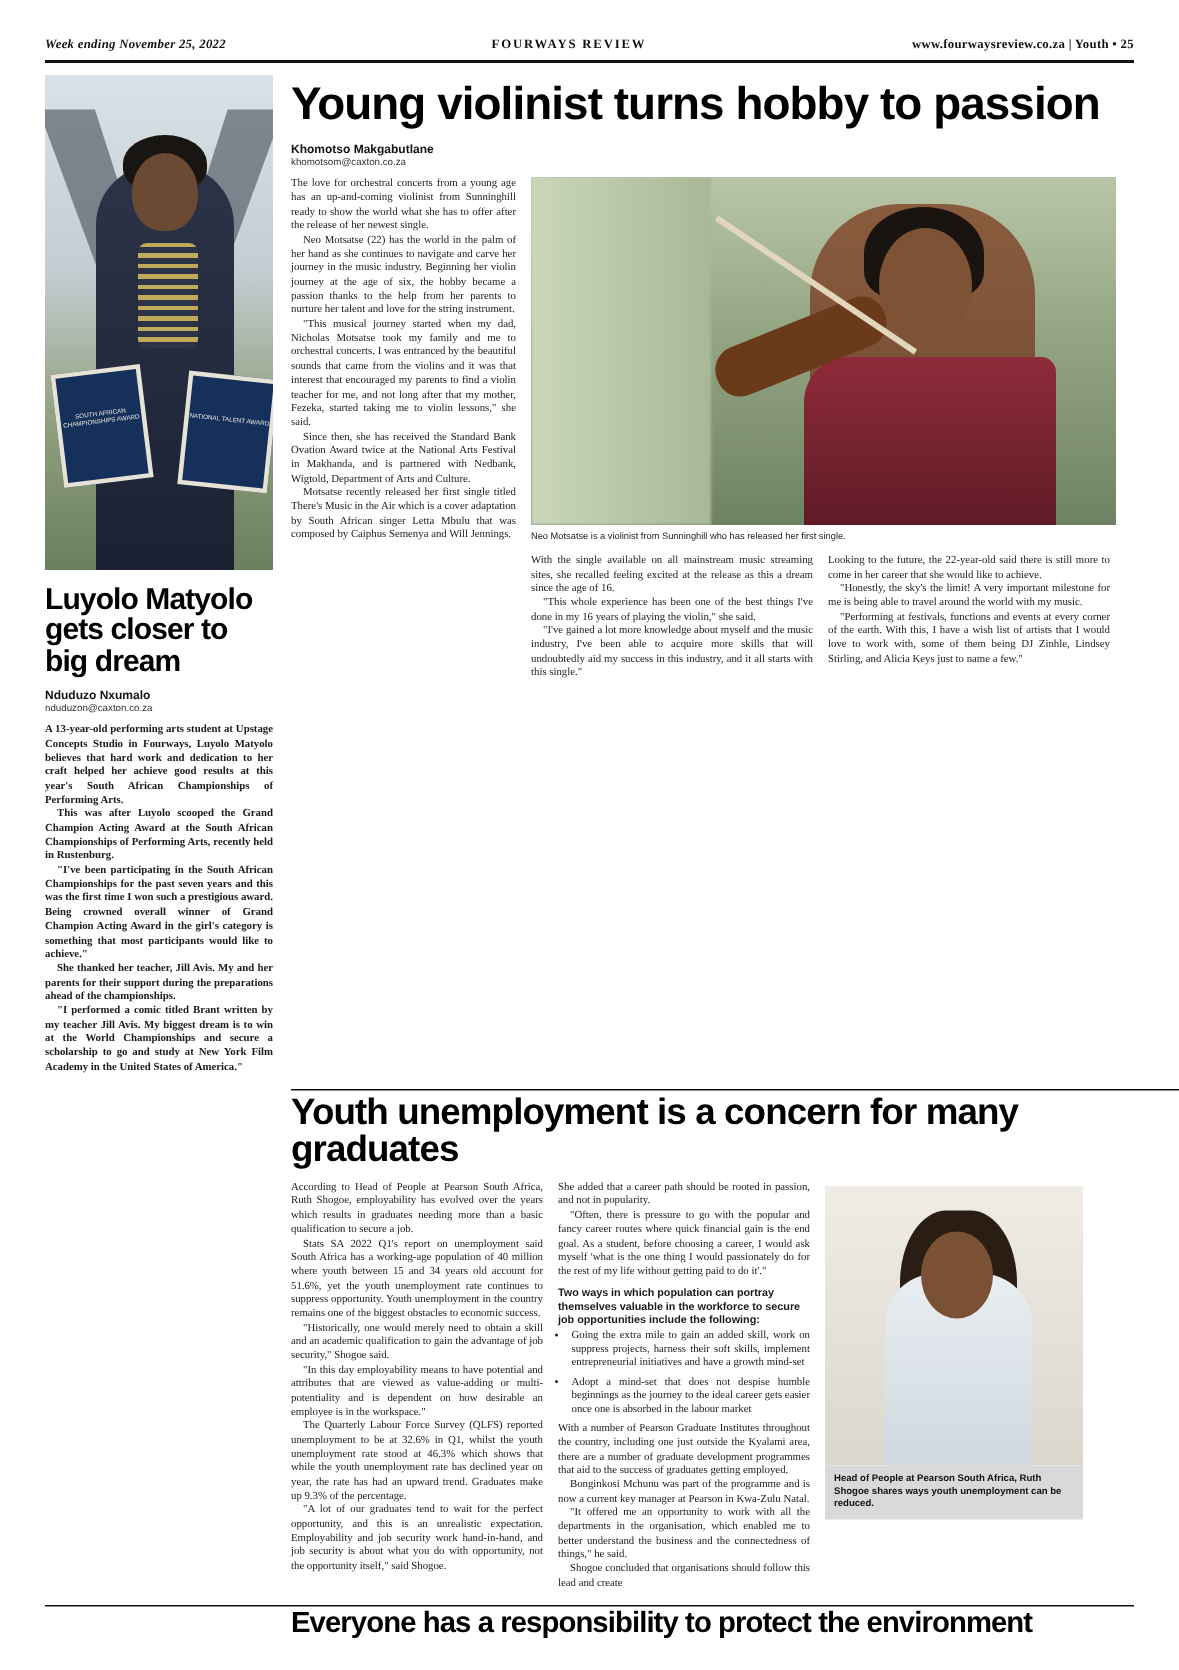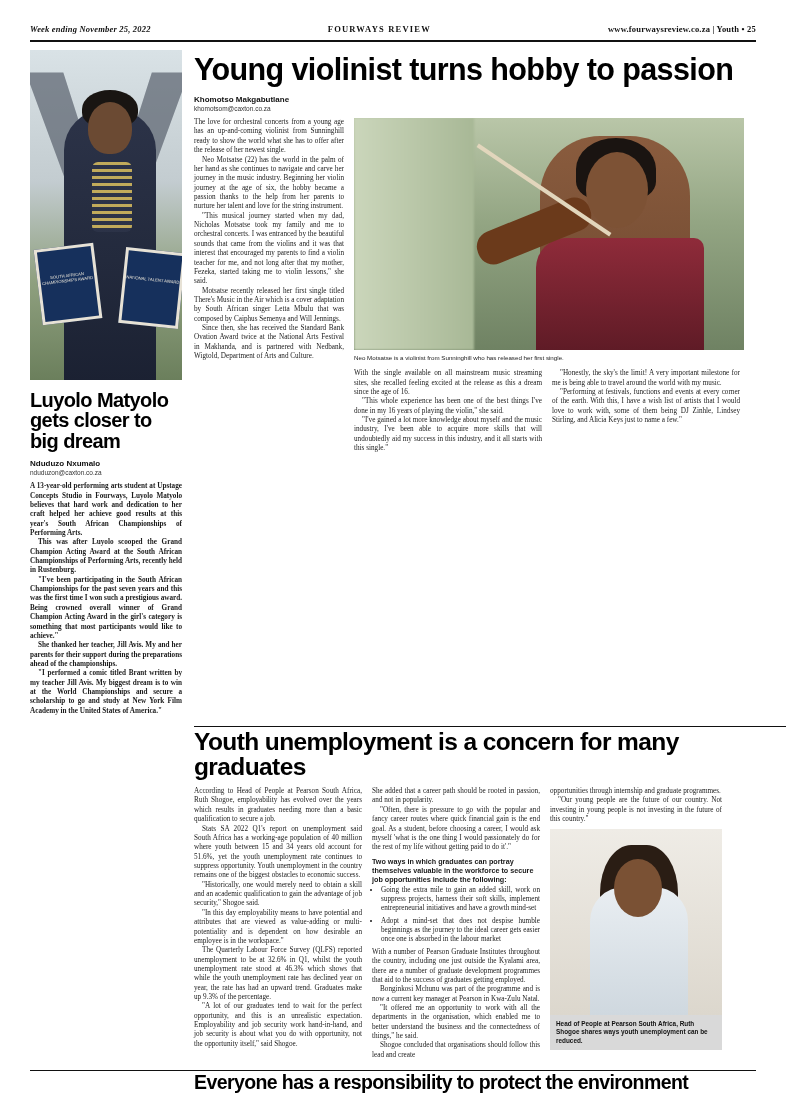--- a/index.html
+++ b/index.html
@@ -182,22 +182,22 @@
     <div class="top-right">
       <div class="hl hl-main">Young violinist turns hobby to passion</div>
       <div class="byline">Khomotso Makgabutlane</div>
       <div class="email">khomotsom@caxton.co.za</div>
 
       <div class="top-right-body" style="margin-top:6px;">
         <div class="trb-col body-col">
           <p class="first">The love for orchestral concerts from a young age has an up-and-coming violinist from Sunninghill ready to show the world what she has to offer after the release of her newest single.</p>
           <p>Neo Motsatse (22) has the world in the palm of her hand as she continues to navigate and carve her journey in the music industry. Beginning her violin journey at the age of six, the hobby became a passion thanks to the help from her parents to nurture her talent and love for the string instrument.</p>
           <p>"This musical journey started when my dad, Nicholas Motsatse took my family and me to orchestral concerts. I was entranced by the beautiful sounds that came from the violins and it was that interest that encouraged my parents to find a violin teacher for me, and not long after that my mother, Fezeka, started taking me to violin lessons," she said.</p>
+          <p>Since then, she has received the Standard Bank Ovation Award twice at the National Arts Festival in Makhanda, and is partnered with Nedbank, Wigtold, Department of Arts and Culture.</p>
           <p>Motsatse recently released her first single titled There's Music in the Air which is a cover adaptation by South African singer Letta Mbulu that was composed by Caiphus Semenya and Will Jennings.</p>
-          <p>Since then, she has received the Standard Bank Ovation Award twice at the National Arts Festival in Makhanda, and is partnered with Nedbank, Wigtold, Department of Arts and Culture.</p>
         </div>
         <div style="flex:1 1 auto;">
           <div class="photo violin-photo">
             <div class="bg"></div>
             <div class="blur1"></div>
             <div class="subj"></div>
             <div class="dress"></div>
             <div class="hair2"></div>
             <div class="face"></div>
             <div class="violin"></div>
@@ -205,20 +205,21 @@
           </div>
           <div class="cap cap-violin">Neo Motsatse is a violinist from Sunninghill who has released her first single.</div>
 
           <div style="display:flex; gap:10px; margin-top:7px;">
             <div class="body-col" style="width:188px;">
               <p class="first">With the single available on all mainstream music streaming sites, she recalled feeling excited at the release as this a dream since the age of 16.</p>
               <p>"This whole experience has been one of the best things I've done in my 16 years of playing the violin," she said.</p>
               <p>"I've gained a lot more knowledge about myself and the music industry, I've been able to acquire more skills that will undoubtedly aid my success in this industry, and it all starts with this single."</p>
             </div>
             <div class="body-col" style="width:188px;">
+              <p class="first">Looking to the future, the 22-year-old said there is still more to come in her career that she would like to achieve.</p>
               <p>"Honestly, the sky's the limit! A very important milestone for me is being able to travel around the world with my music.</p>
               <p>"Performing at festivals, functions and events at every corner of the earth. With this, I have a wish list of artists that I would love to work with, some of them being DJ Zinhle, Lindsey Stirling, and Alicia Keys just to name a few."</p>
             </div>
           </div>
         </div>
       </div>
     </div>
   </div>
 
   <div class="mid" style="margin-left:164px; width:592px;">
@@ -229,35 +230,31 @@
         <p class="first">According to Head of People at Pearson South Africa, Ruth Shogoe, employability has evolved over the years which results in graduates needing more than a basic qualification to secure a job.</p>
         <p>Stats SA 2022 Q1's report on unemployment said South Africa has a working-age population of 40 million where youth between 15 and 34 years old account for 51.6%, yet the youth unemployment rate continues to suppress opportunity. Youth unemployment in the country remains one of the biggest obstacles to economic success.</p>
         <p>"Historically, one would merely need to obtain a skill and an academic qualification to gain the advantage of job security," Shogoe said.</p>
         <p>"In this day employability means to have potential and attributes that are viewed as value-adding or multi-potentiality and is dependent on how desirable an employee is in the workspace."</p>
         <p>The Quarterly Labour Force Survey (QLFS) reported unemployment to be at 32.6% in Q1, whilst the youth unemployment rate stood at 46.3% which shows that while the youth unemployment rate has declined year on year, the rate has had an upward trend. Graduates make up 9.3% of the percentage.</p>
         <p>"A lot of our graduates tend to wait for the perfect opportunity, and this is an unrealistic expectation. Employability and job security work hand-in-hand, and job security is about what you do with opportunity, not the opportunity itself," said Shogoe.</p>
       </div>
       <div class="mid-c body-col">
         <p class="first">She added that a career path should be rooted in passion, and not in popularity.</p>
         <p>"Often, there is pressure to go with the popular and fancy career routes where quick financial gain is the end goal. As a student, before choosing a career, I would ask myself 'what is the one thing I would passionately do for the rest of my life without getting paid to do it'."</p>
-        <div class="sub-bold">Two ways in which graduates can portray themselves valuable in the workforce to secure job opportunities include the following:</div>
+        <div class="sub-bold">Two ways in which population can portray themselves valuable in the workforce to secure job opportunities include the following:</div>
         <ul class="bul">
           <li>Going the extra mile to gain an added skill, work on suppress projects, harness their soft skills, implement entrepreneurial initiatives and have a growth mind-set</li>
           <li>Adopt a mind-set that does not despise humble beginnings as the journey to the ideal career gets easier once one is absorbed in the labour market</li>
         </ul>
         <p class="first">With a number of Pearson Graduate Institutes throughout the country, including one just outside the Kyalami area, there are a number of graduate development programmes that aid to the success of graduates getting employed.</p>
         <p>Bonginkosi Mchunu was part of the programme and is now a current key manager at Pearson in Kwa-Zulu Natal.</p>
         <p>"It offered me an opportunity to work with all the departments in the organisation, which enabled me to better understand the business and the connectedness of things," he said.</p>
         <p>Shogoe concluded that organisations should follow this lead and create</p>
       </div>
       <div class="mid-c wide">
-        <div class="body-col">
-          <p class="first">opportunities through internship and graduate programmes.</p>
-          <p>"Our young people are the future of our country. Not investing in young people is not investing in the future of this country."</p>
-        </div>
         <div class="pearson-photo">
           <div class="bg2"></div>
           <div class="p-hair"></div>
           <div class="p-body"></div>
           <div class="p-face2"></div>
         </div>
         <div class="cap-box">Head of People at Pearson South Africa, Ruth Shogoe shares ways youth unemployment can be reduced.</div>
       </div>
     </div>
   </div>

